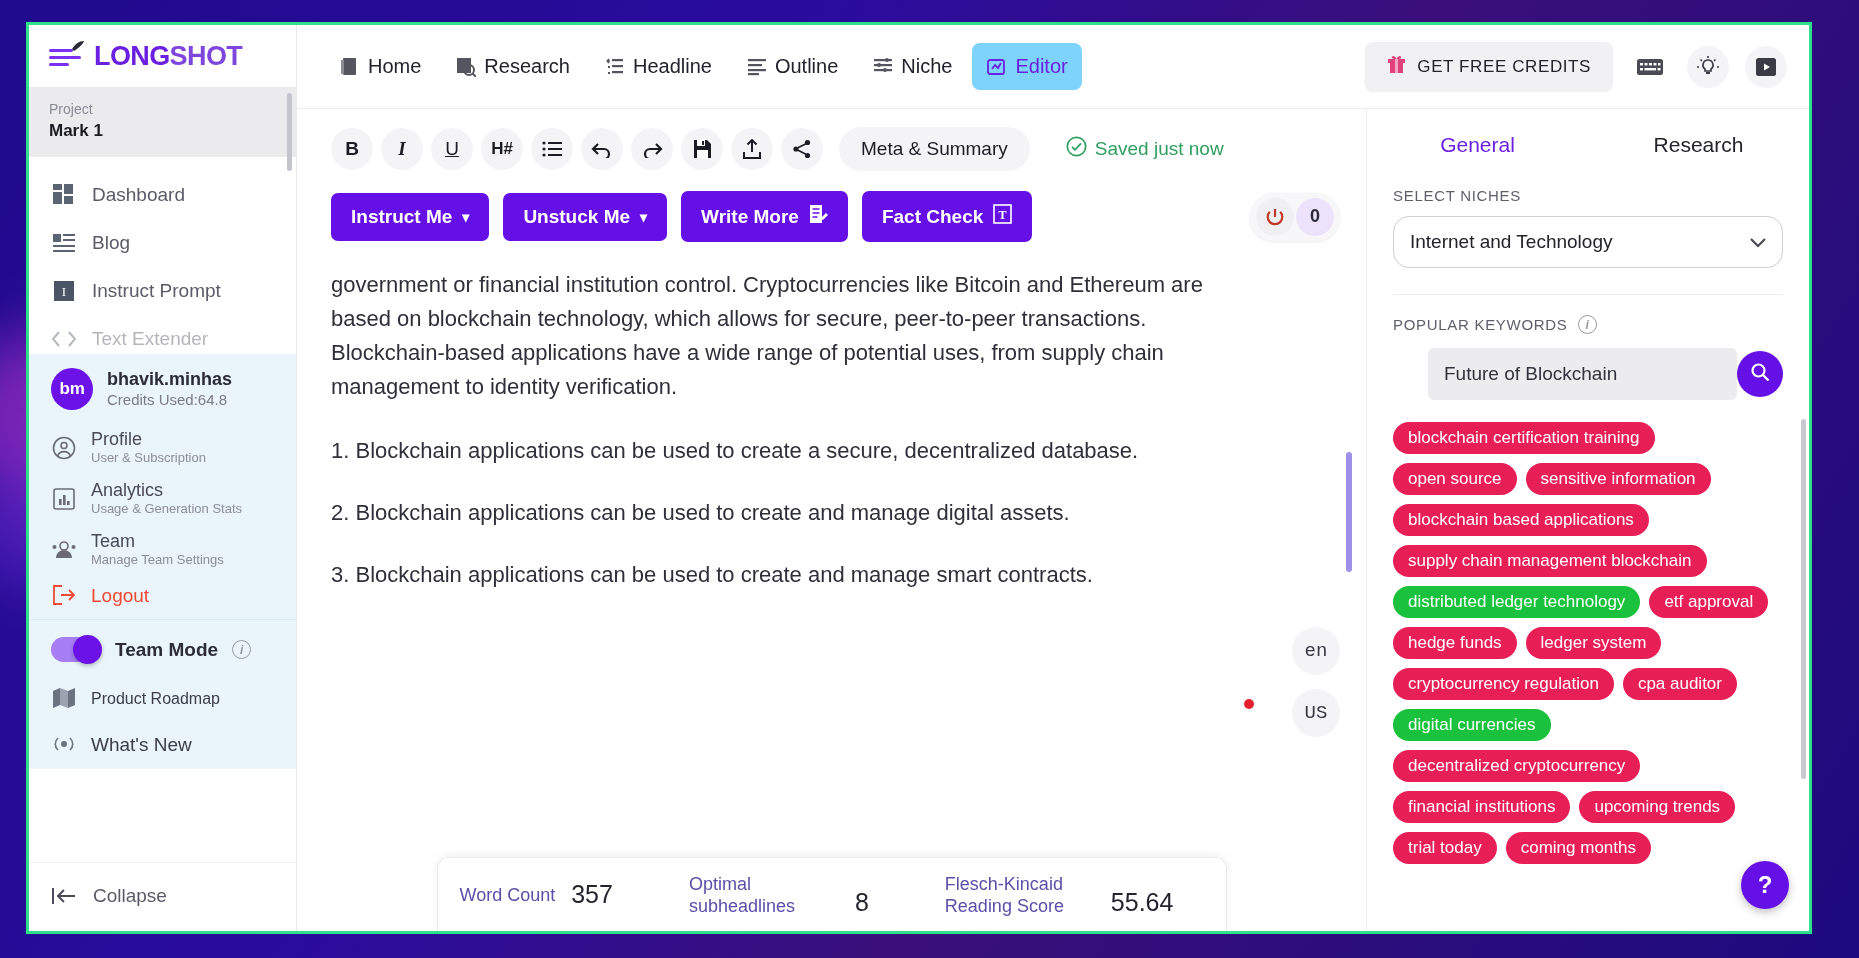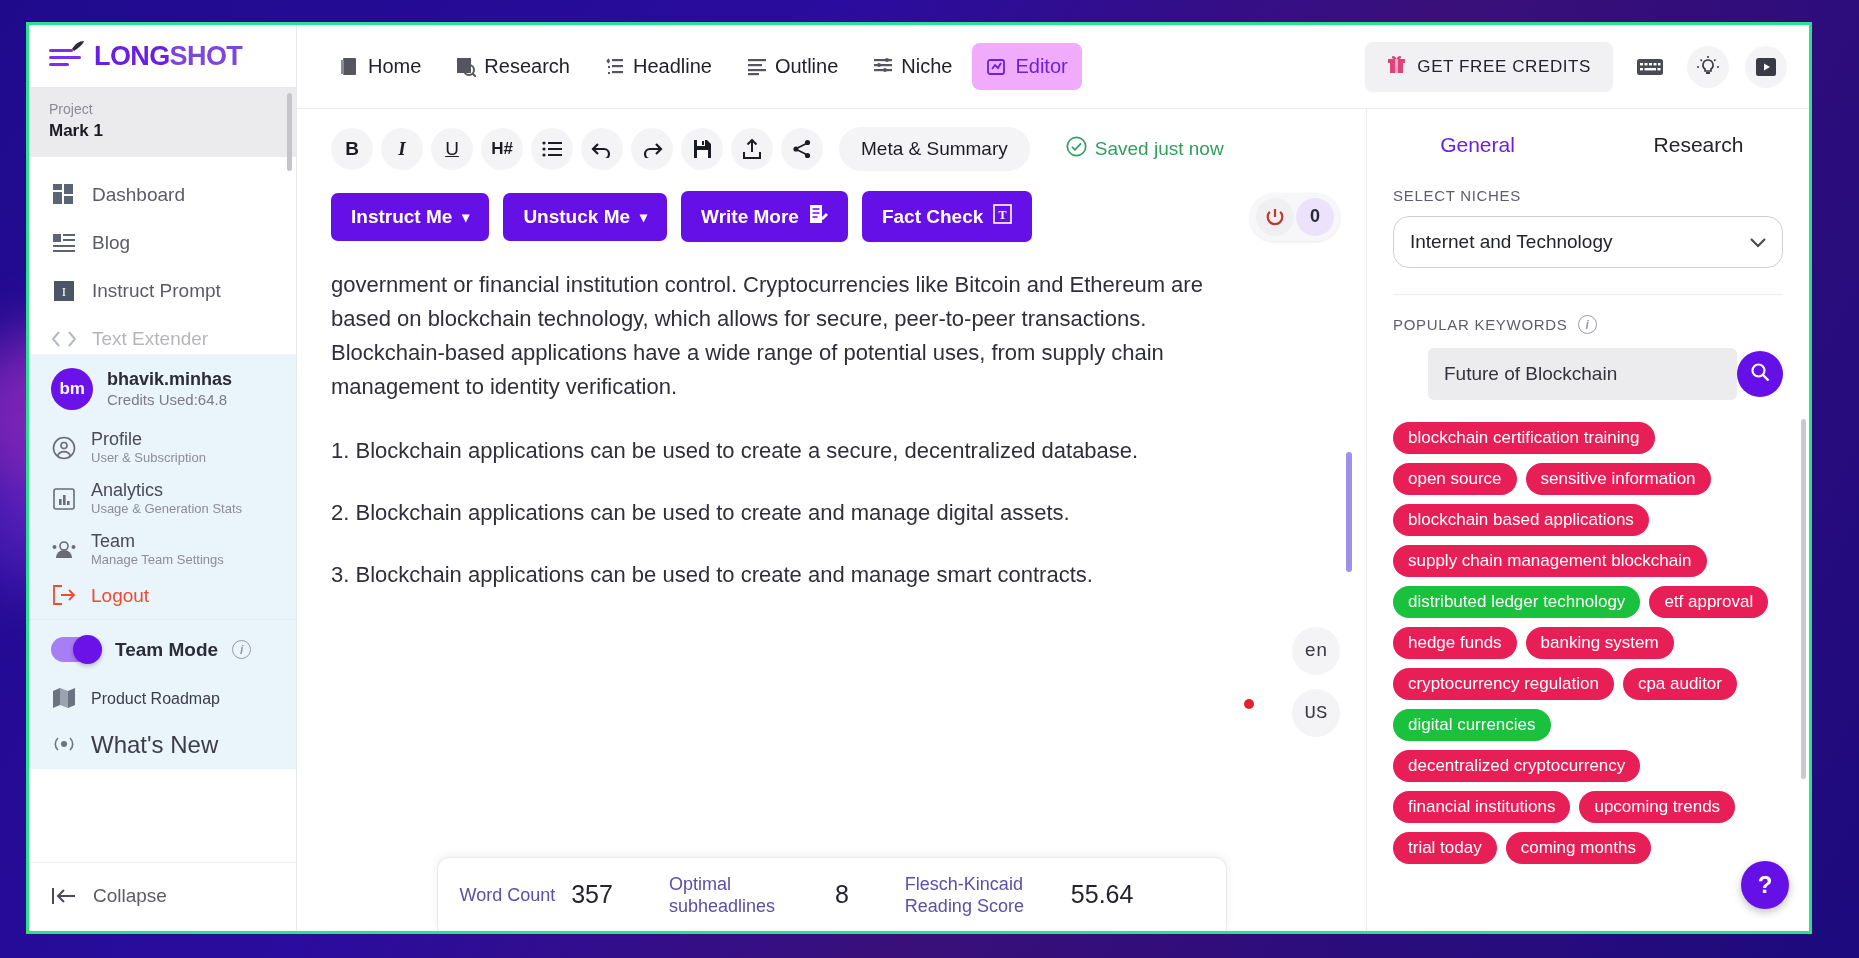--- a/index.html
+++ b/index.html
@@ -107,21 +107,21 @@
   #topbar {
     height:84px; display:flex; align-items:center;
     border-bottom:1px solid #ececed; background:#fff; padding-right:22px;
   }
   .topnav { display:flex; align-items:center; gap:6px; padding-left:28px; flex:1; }
   .topnav-item {
     display:flex; align-items:center; gap:7px;
     padding:12px 14px; border-radius:8px; cursor:pointer;
     font-size:20px; color:#22222c;
   }
-  .topnav-item.active { background:#f0abfc; color:#6b1fe0; }
+  .topnav-item.active { background:#7dd3fc; color:#6b1fe0; }
   .topnav-item .ticon { display:flex; width:22px; height:22px; align-items:center; justify-content:center; }
 
   .credits-btn {
     display:flex; align-items:center; gap:11px;
     background:#f1f1f3; border-radius:8px; padding:12px 22px;
     font-size:17px; letter-spacing:.6px; color:#23232c; cursor:pointer;
     box-shadow:0 1px 2px rgba(0,0,0,.07);
   }
   .icon-btn {
     width:42px; height:42px; border-radius:50%; display:flex;
@@ -190,21 +190,21 @@
   
   #stats-bar {
     margin:0 auto 0 auto; width:790px; background:#fff;
     border:1px solid #eaeaee; border-bottom:none;
     border-radius:12px 12px 0 0; box-shadow:0 -2px 10px rgba(0,0,0,.06);
     display:flex; align-items:center; gap:0; padding:16px 22px; height:74px;
   }
   .stat { display:flex; align-items:center; gap:16px; }
   .stat .k { font-size:18px; color:#5b4fa8; line-height:22px; max-width:150px; }
   .stat .v { font-size:25px; color:#24242e; }
-  .stat + .stat { margin-left:56px; }
+  .stat + .stat { margin-left:76px;align-items:flex-end; }
 
   
   #right-panel {
     width:442px; min-width:442px; background:#fff; position:relative;
     display:flex; flex-direction:column; overflow:hidden;
   }
   .rp-tabs { display:flex; padding:24px 0 0 0; }
   .rp-tab {
     flex:1; text-align:center; font-size:21px; padding-bottom:12px; cursor:pointer; color:#23232c;
   }
@@ -399,21 +399,21 @@
         <div class="mini-title" style="font-size:16px;color:#3d3d4a;">Product Roadmap</div>
       </div>
 
       <div class="mini-item" style="padding:10px 0 10px 22px;">
         <span class="nav-icon">
           <svg width="26" height="22" viewBox="0 0 26 22">
               <circle cx="13" cy="11" r="3" fill="#6b7280"></circle>
               <path d="M7 5a8 8 0 0 0 0 12M19 5a8 8 0 0 1 0 12" stroke="#6b7280" stroke-width="1.6" fill="none"></path>
             </svg>
         </span>
-        <div class="mini-title" style="font-size:24px;color:#3d3d4a;">What's New</div>
+        <div class="mini-title" style="font-size:19px;color:#3d3d4a;">What's New</div>
       </div>
     </div>
 
     <div class="collapse-row">
       <span class="nav-icon">
         <svg width="26" height="20" viewBox="0 0 26 20">
             <path d="M2 2v16" stroke="#4a4a58" stroke-width="2"></path>
             <path d="M24 10H7M13 4L7 10l6 6" stroke="#4a4a58" stroke-width="2" fill="none"></path>
           </svg>
       </span>
@@ -714,21 +714,21 @@
 
         <div class="tag-wrap" id="tag-wrap">
             <div class="tag" style="background: rgb(232, 31, 86);">blockchain certification training</div>
             <div class="tag" style="background: rgb(232, 31, 86);">open source</div>
             <div class="tag" style="background: rgb(232, 31, 86);">sensitive information</div>
             <div class="tag" style="background: rgb(232, 31, 86);">blockchain based applications</div>
             <div class="tag" style="background: rgb(232, 31, 86);">supply chain management blockchain</div>
             <div class="tag" style="background: rgb(25, 193, 60);">distributed ledger technology</div>
             <div class="tag" style="background: rgb(232, 31, 86);">etf approval</div>
             <div class="tag" style="background: rgb(232, 31, 86);">hedge funds</div>
-            <div class="tag" style="background: rgb(232, 31, 86);">banking system</div>
+            <div class="tag" style="background: rgb(232, 31, 86);">ledger system</div>
             <div class="tag" style="background: rgb(232, 31, 86);">cryptocurrency regulation</div>
             <div class="tag" style="background: rgb(232, 31, 86);">cpa auditor</div>
             <div class="tag" style="background: rgb(25, 193, 60);">digital currencies</div>
             <div class="tag" style="background: rgb(232, 31, 86);">decentralized cryptocurrency</div>
             <div class="tag" style="background: rgb(232, 31, 86);">financial institutions</div>
             <div class="tag" style="background: rgb(232, 31, 86);">upcoming trends</div>
             <div class="tag" style="background: rgb(232, 31, 86);">trial today</div>
             <div class="tag" style="background: rgb(232, 31, 86);">coming months</div>
           </div>
         <div class="rp-scrollbar"></div>

